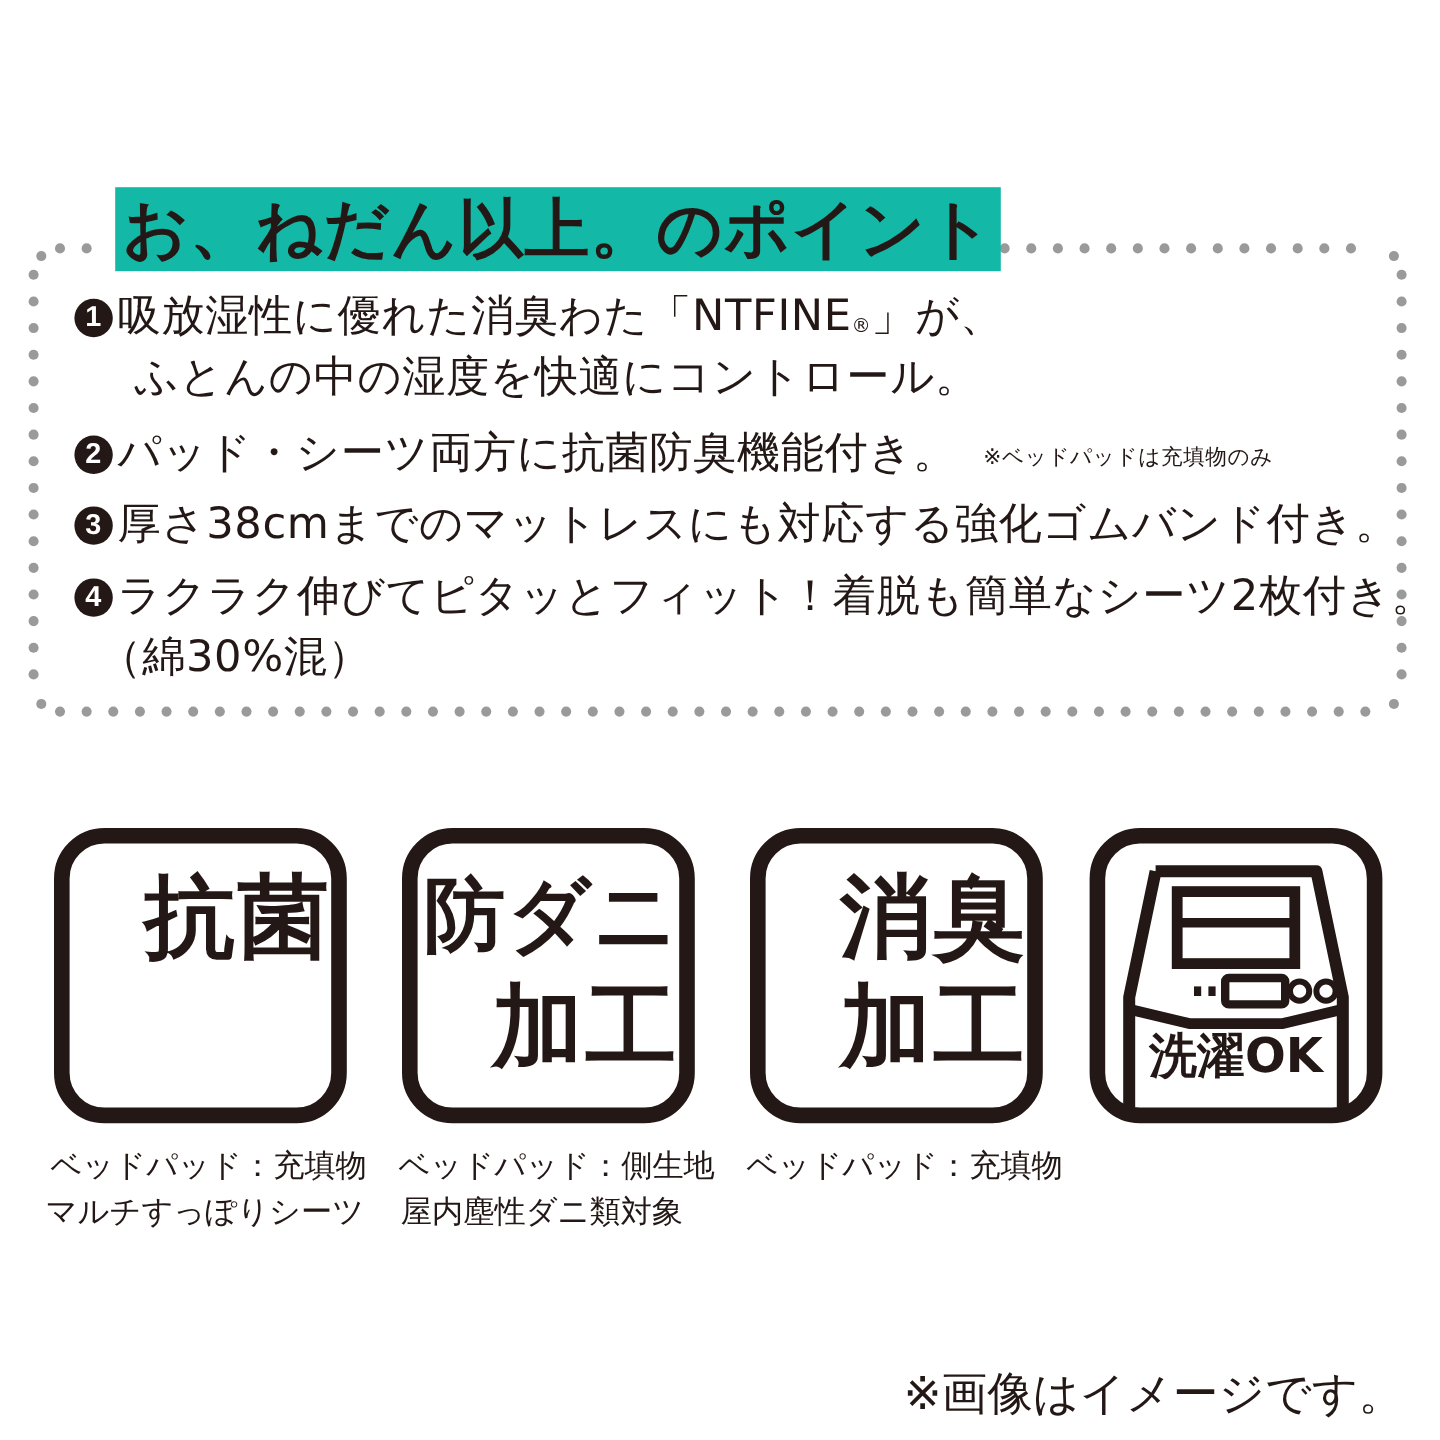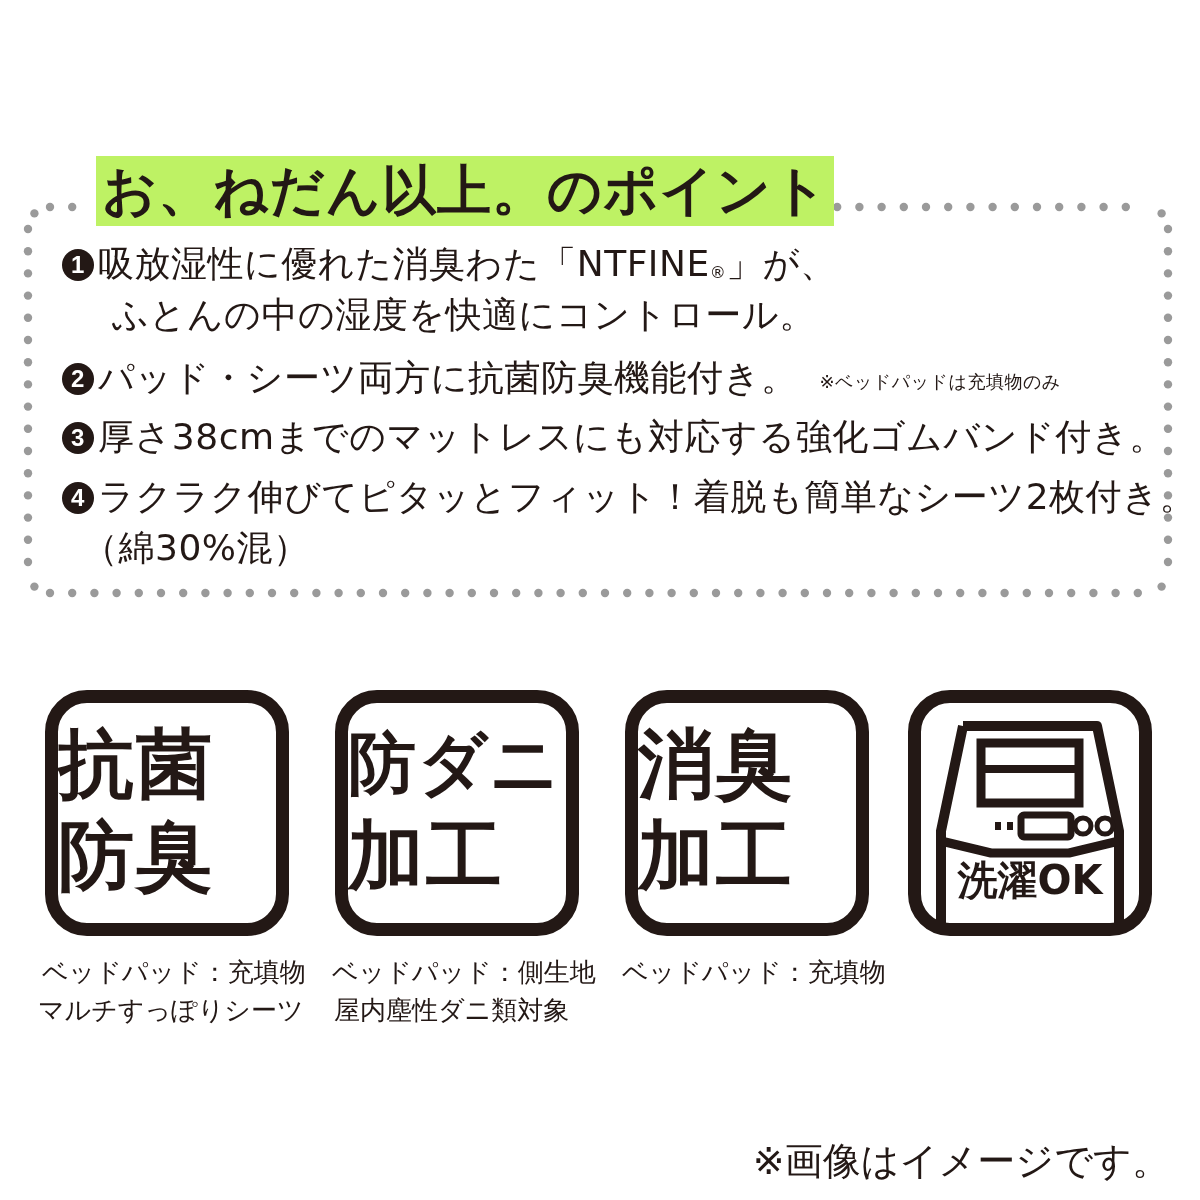--- a/index.html
+++ b/index.html
@@ -5,38 +5,38 @@
   html, body { margin:0; padding:0; }
   body {
     width:1200px; height:1200px; background:#ffffff; position:relative; overflow:hidden;
     font-family: "DejaVu Sans", "Liberation Sans", sans-serif; color:#231815;
   }
   .abs { position:absolute; }
   
   .dot-frame { position:absolute; left:0; top:0; width:1200px; height:1200px; }
   .title {
     position:absolute; left:96px; top:156px; font-size:54px; font-weight:bold;
-    letter-spacing:1px; white-space:nowrap; background:#bef264; padding:0 6px; line-height:70px;
+    letter-spacing:1px; white-space:nowrap; background:#14b8a6; padding:0 6px; line-height:70px;
   }
   .line {
     position:absolute; font-size:36px; line-height:44px; white-space:nowrap; letter-spacing:0.5px;
   }
   .num {
     display:inline-block; width:32px; height:32px; border-radius:50%; background:#231815; color:#fff;
     font-size:24px; font-weight:bold; line-height:32px; text-align:center; margin-right:4px;
     vertical-align:3px; font-family:"Liberation Sans", sans-serif;
   }
   .reg { font-size:16px; vertical-align:-2px; }
   .small-note { font-size:18px; margin-left:22px; vertical-align:2px; }
   .icon-box {
     position:absolute; width:218px; height:220px; border:13px solid #231815; border-radius:42px;
     background:#fff; box-sizing:content-box;
   }
   .icon-text {
-    position:absolute; left:0; right:0; text-align:left; font-weight:bold;
+    position:absolute; left:0; right:0; text-align:right; font-weight:bold;
     font-size:76px; line-height:90px; letter-spacing:2px; color:#231815;
   }
   .caption {
     position:absolute; font-size:26px; line-height:38px; white-space:nowrap; color:#231815;
   }
   .footer-note {
     position:absolute; right:30px; top:1136px; font-size:38px; line-height:50px; white-space:nowrap;
   }
   .washer-label {
     position:absolute; left:0; right:0; bottom:20px; text-align:center; font-weight:bold;
@@ -169,21 +169,20 @@
   <span class="num">3</span><span>厚さ38cmまでのマットレスにも対応する強化ゴムバンド付き。</span>
 </div>
 
 <div class="line" style="left:62px; top:475px;">
   <span class="num">4</span><span>ラクラク伸びてピタッとフィット！着脱も簡単なシーツ2枚付き。</span>
 </div>
 <div class="line" style="left:82px; top:526px;">（綿30%混）</div>
 
 <div class="icon-box" style="left:45px; top:690px;">
   <div class="icon-text" style="top:16px;">抗菌</div>
-  <div class="icon-text" style="top:108px;">防臭</div>
 </div>
 <div class="caption" style="left:42px; top:953px;">ベッドパッド：充填物</div>
 <div class="caption" style="left:38px; top:991px;">マルチすっぽりシーツ</div>
 
 <div class="icon-box" style="left:335px; top:690px;">
   <div class="icon-text" style="top:16px; font-size:68px;">防ダニ</div>
   <div class="icon-text" style="top:108px;">加工</div>
 </div>
 <div class="caption" style="left:332px; top:953px;">ベッドパッド：側生地</div>
 <div class="caption" style="left:334px; top:991px;">屋内塵性ダニ類対象</div>

